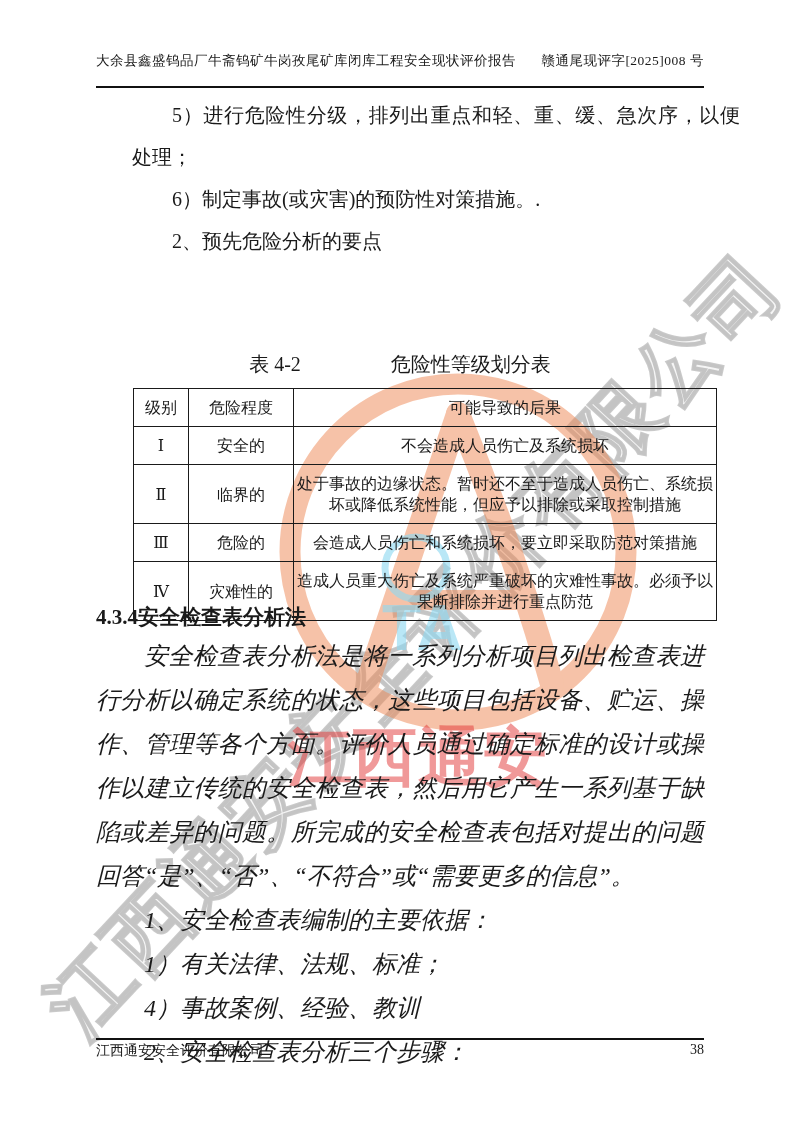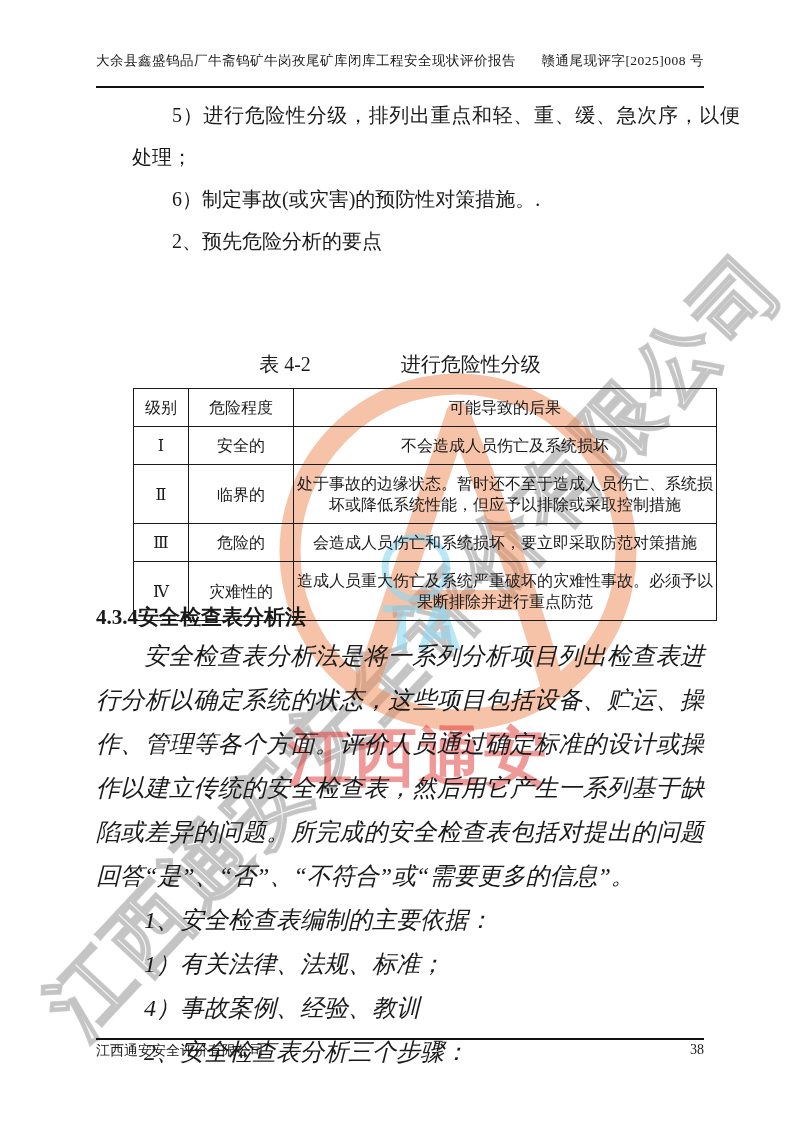--- a/index.html
+++ b/index.html
@@ -113,21 +113,21 @@
     </div>
 
     <div class="sec-a">
       <p>5）进行危险性分级，排列出重点和轻、重、缓、急次序，以便处理；</p>
       <p>6）制定事故(或灾害)的预防性对策措施。.</p>
       <p>2、预先危险分析的要点</p>
     </div>
 
     <div class="tbl-caption">
       <span>表 4-2</span>
-      <span>进行危险性分级</span>
+      <span>危险性等级划分表</span>
     </div>
 
     <table class="risk">
       <colgroup>
           <col style="width:55px">
           <col style="width:105px">
           <col>
         </colgroup>
       <tbody>
           <tr class="rh">

